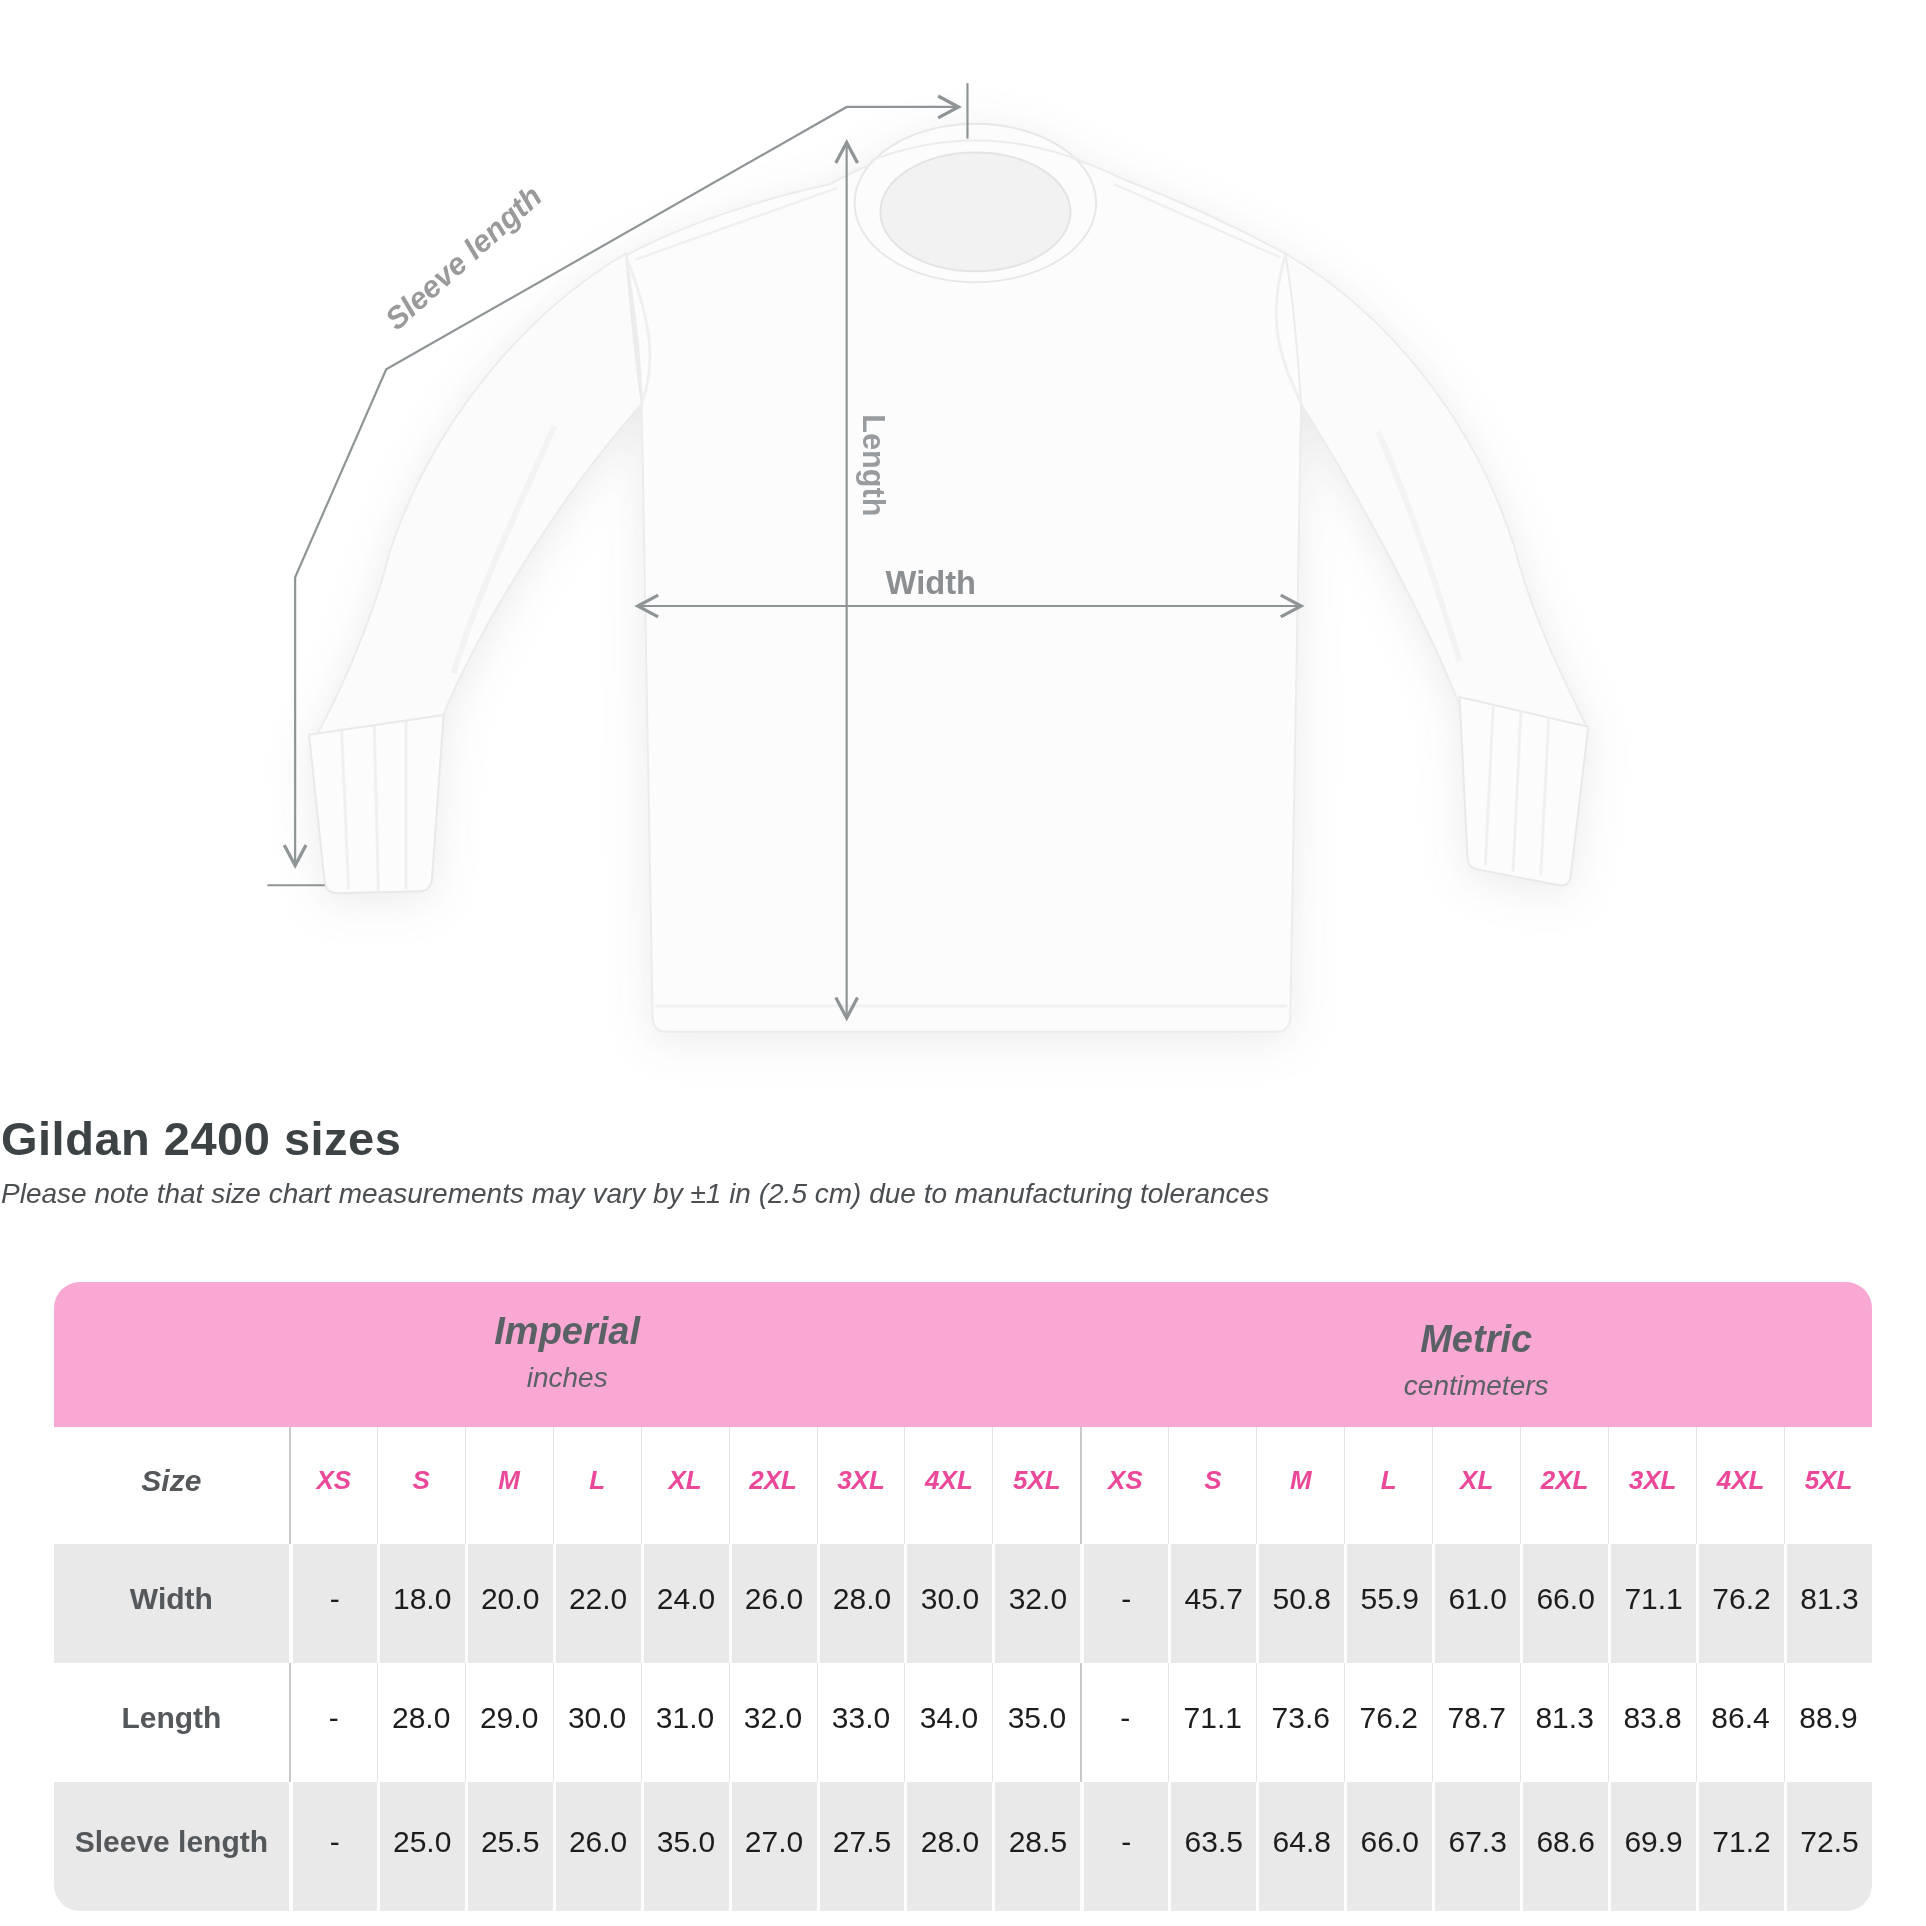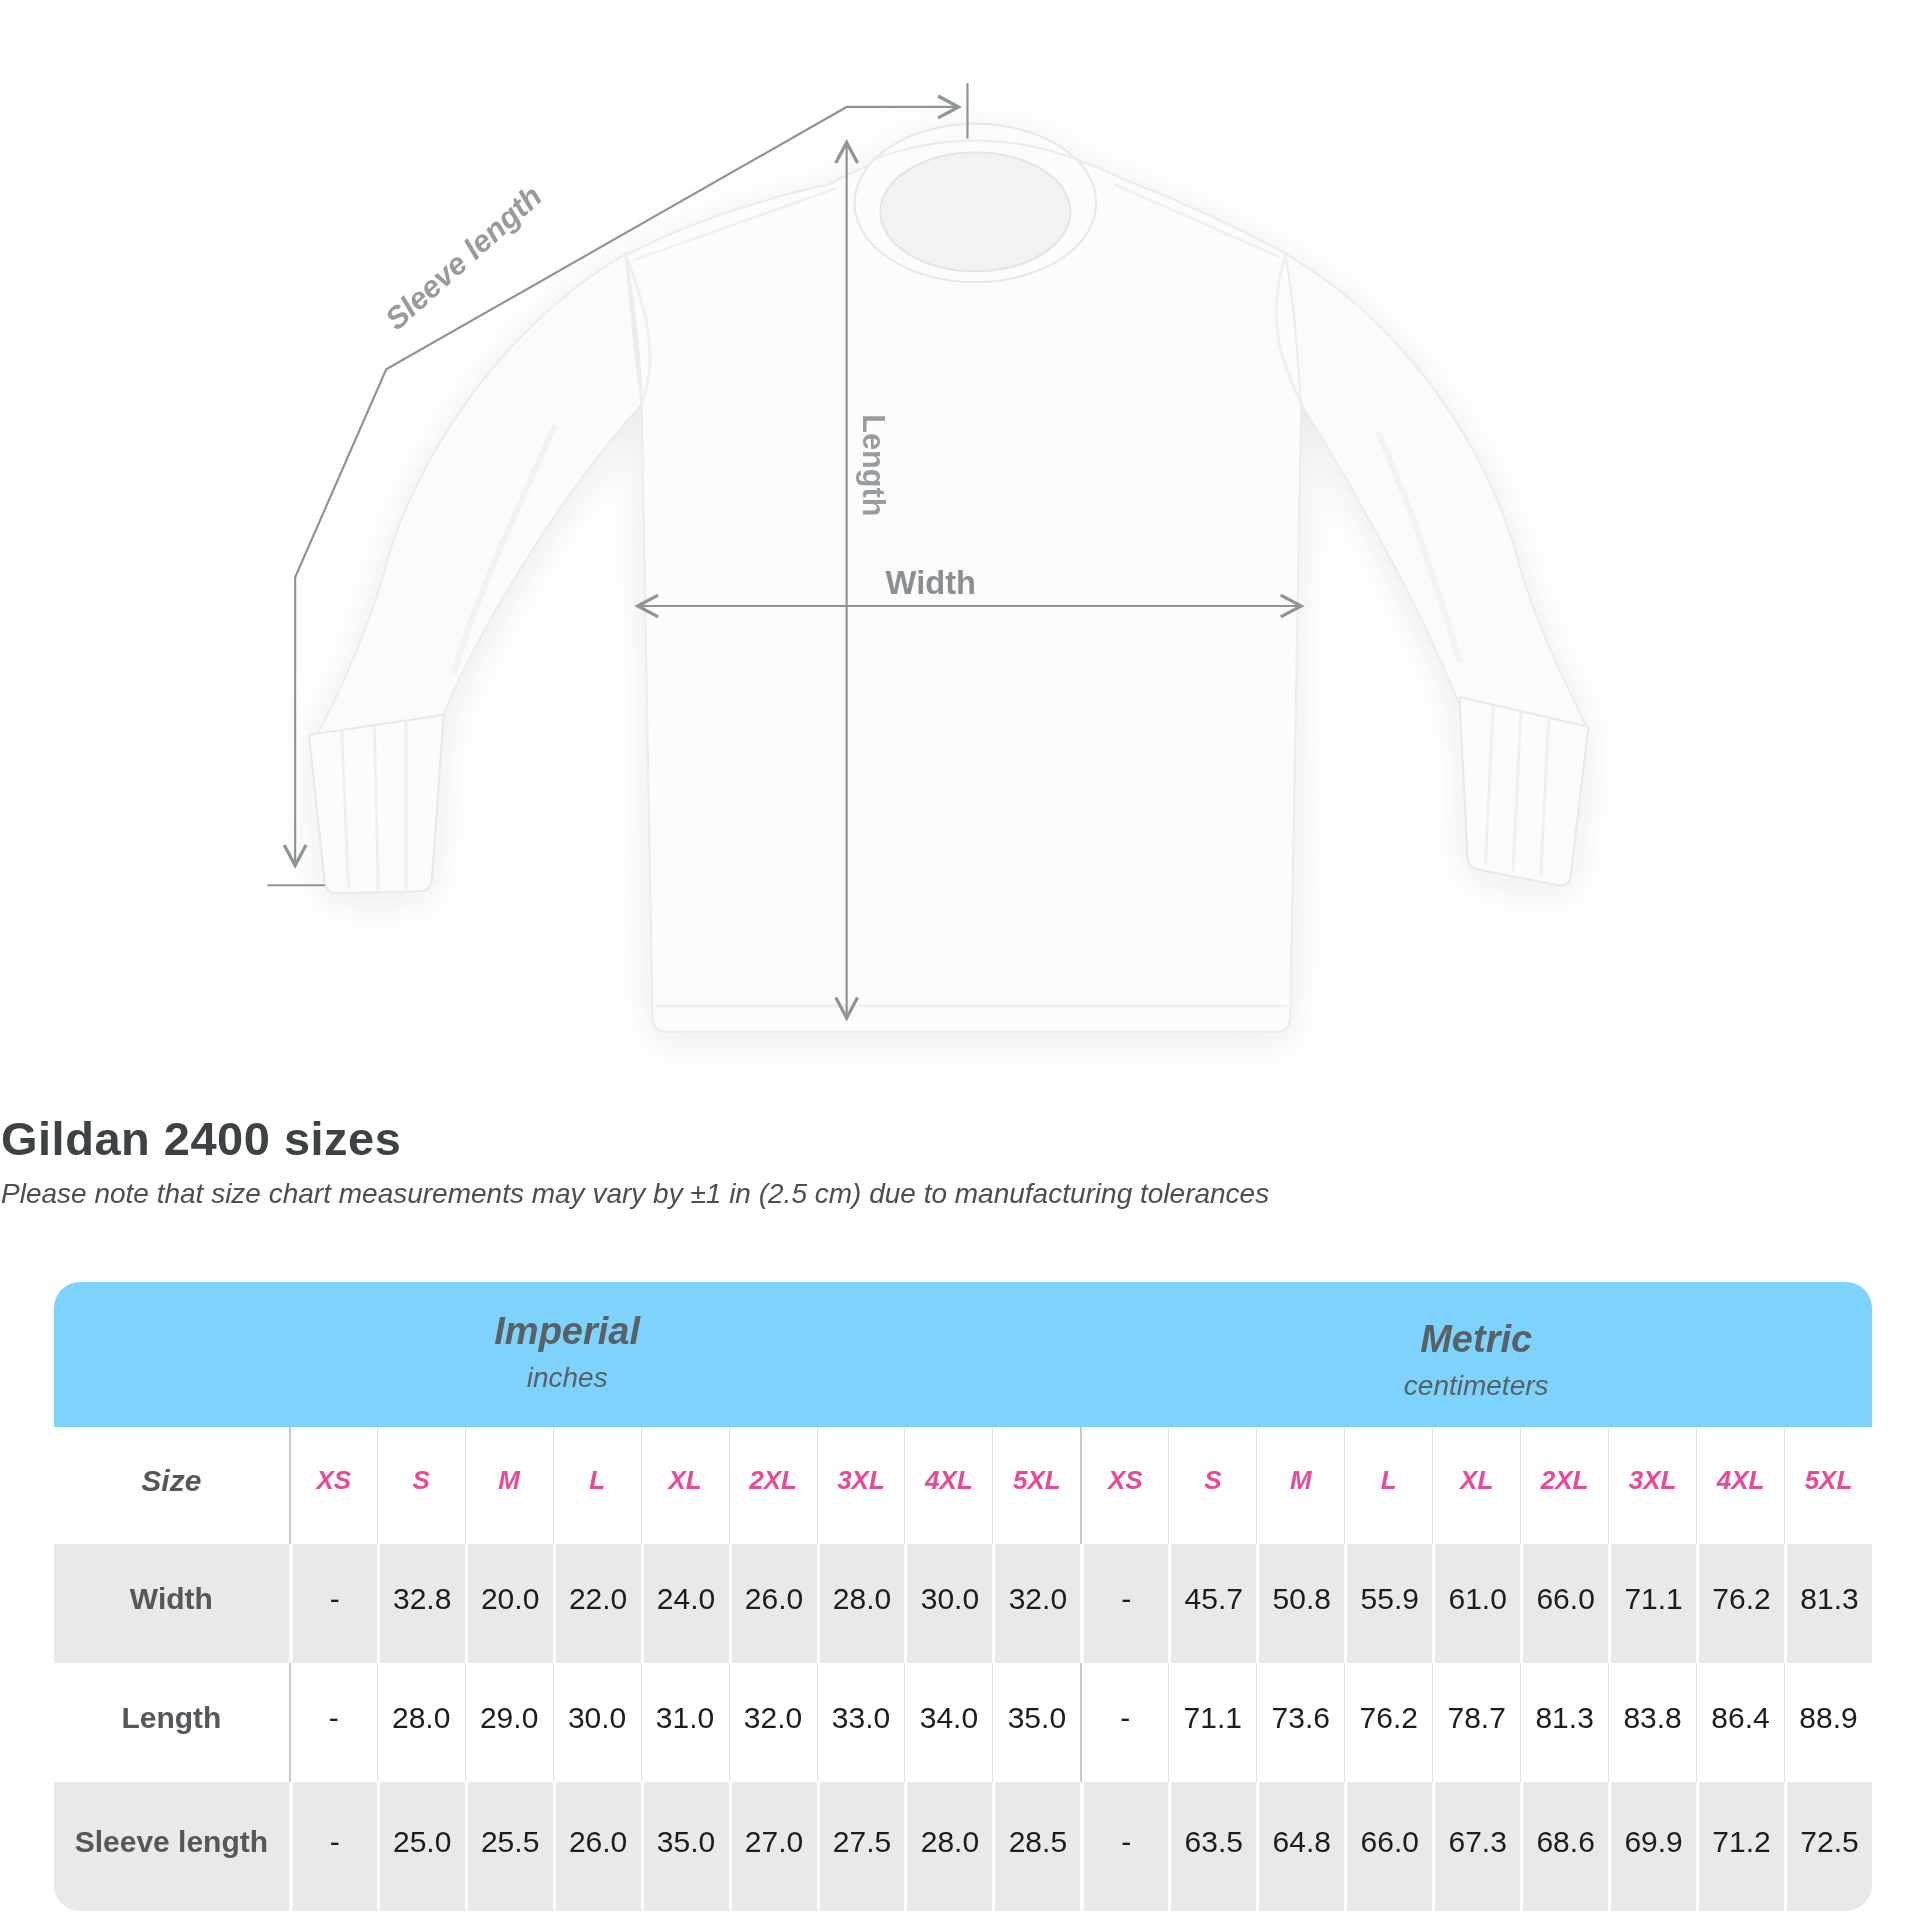--- a/index.html
+++ b/index.html
@@ -19,21 +19,21 @@
   .caption{position:absolute;top:1111px;left:1px;width:100%;}
   .caption h1{margin:0;font-size:47px;font-weight:bold;color:#3d4245;letter-spacing:0.5px;}
   .caption p{margin:12px 0 0 0;font-size:28px;font-style:italic;color:#4b4f52;}
 
   .size-table{
     position:absolute;left:54px;top:1282px;width:1818px;
     border-radius:26px;overflow:hidden;
     color:#54585b;
   }
   .grid-row{display:grid;grid-template-columns:237fr repeat(18, 88.8fr);}
-  .group-row{height:145px;background:#7dd3fc;}
+  .group-row{height:145px;background:#f9a8d4;}
   .group{display:flex;flex-direction:column;align-items:center;justify-content:center;padding-bottom:6px;}
   .group-imperial{grid-column:1 / 11;}
   .group-metric{grid-column:11 / 20;margin-top:16px;}
   .g-title{font-size:38px;font-weight:bold;font-style:italic;color:#5a6164;}
   .g-sub{font-size:28px;font-style:italic;color:#5a6164;margin-top:9px;}
 
   .header-row{height:117px;background:#ffffff;font-style:italic;}
   .data-row{height:119px;background:#ffffff;}
   .data-row.gray{background:#e9e9e9;}
   .data-row.last{height:129px;}
@@ -161,21 +161,21 @@
         <div class="cell head">XL</div>
         <div class="cell head">2XL</div>
         <div class="cell head">3XL</div>
         <div class="cell head">4XL</div>
         <div class="cell head">5XL</div>
       </div>
     <div>
         <div class="grid-row data-row gray">
           <div class="cell label">Width</div>
           <div class="cell val first-after-label">-</div>
-          <div class="cell val">32.8</div>
+          <div class="cell val">18.0</div>
           <div class="cell val">20.0</div>
           <div class="cell val">22.0</div>
           <div class="cell val">24.0</div>
           <div class="cell val">26.0</div>
           <div class="cell val">28.0</div>
           <div class="cell val">30.0</div>
           <div class="cell val">32.0</div>
           <div class="cell val half-divider">-</div>
           <div class="cell val">45.7</div>
           <div class="cell val">50.8</div>

